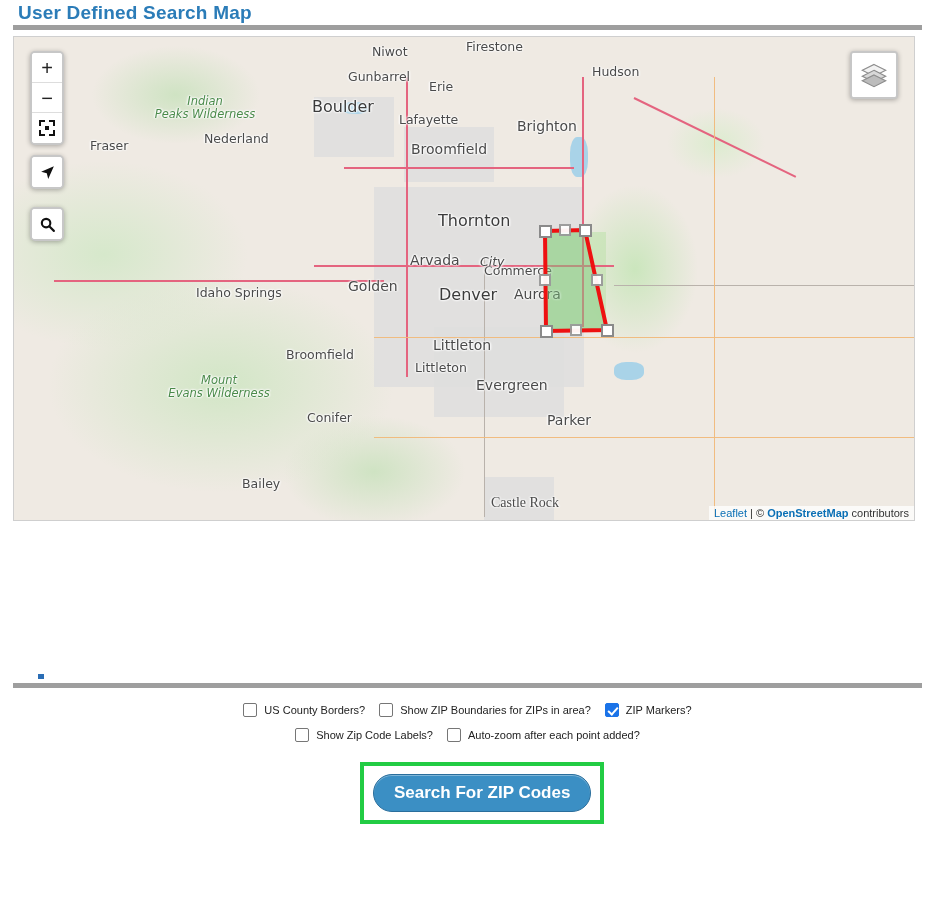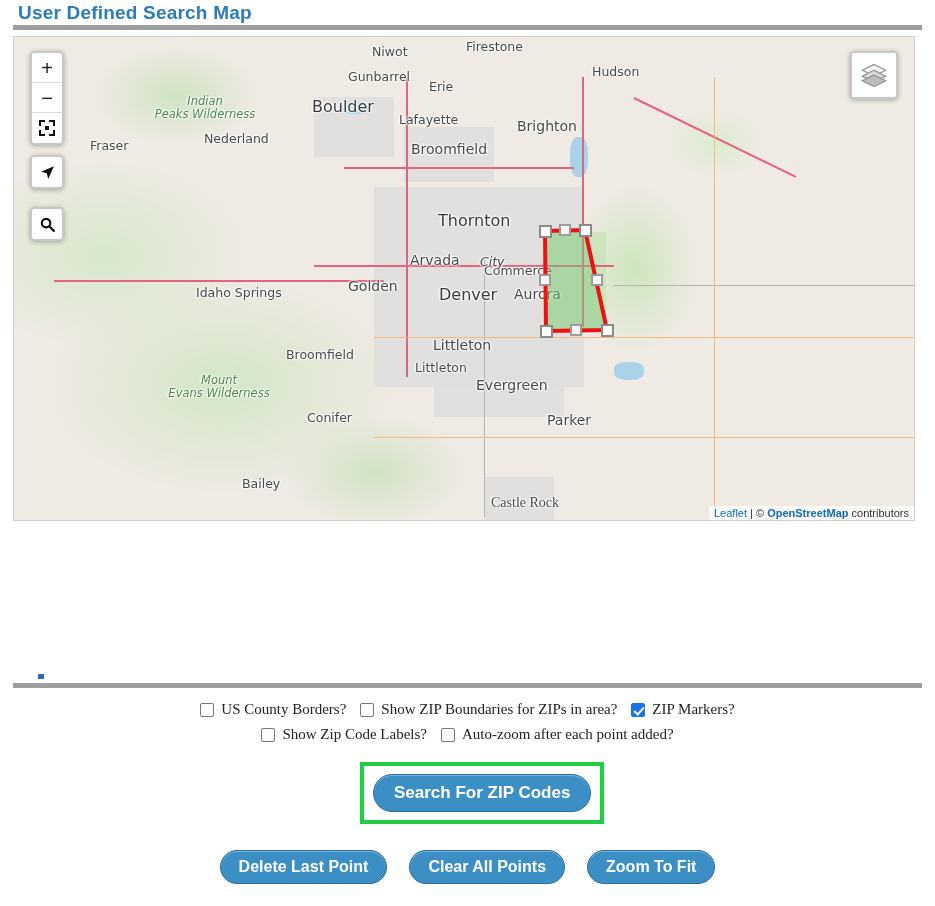--- a/index.html
+++ b/index.html
@@ -119,22 +119,22 @@
     width:14px; height:14px; border:1.5px solid #767676; border-radius:2px;
     background:#fff; margin-right:7px; flex:none;
   }
   .cb.checked {
     background:#1a73e8; border-color:#1a73e8; position:relative;
   }
   .cb.checked::after {
     content:""; position:absolute; left:4px; top:1px; width:4px; height:8px;
     border:solid #fff; border-width:0 2px 2px 0; transform:rotate(42deg);
   }
-  .cb-label { font-size:15px; color:#222; white-space:nowrap;
-              font-family:Liberation Serif, serif; }
+  .cb-label { font-size:11px; color:#222; white-space:nowrap;
+              font-family:Liberation Sans, sans-serif; }
 
   
   .btn {
     display:inline-flex; align-items:center; justify-content:center;
     background:linear-gradient(#4aa0d0 0%, #2f86bd 48%, #2878ae 52%, #2f86bd 100%);
     background:#3b8fc4;
     border:1px solid #2a6e9c; border-radius:18px;
     color:#fff; font-weight:bold; font-size:15.5px;
     padding:0 17px; height:33px; cursor:pointer;
     box-shadow: inset 0 1px 0 rgba(255,255,255,.35);
@@ -304,19 +304,14 @@
           <span class="cb"></span>
           <span class="cb-label">Auto-zoom after each point added?</span>
         </label>
       </div>
     </div>
 
   <div class="search-focus">
     <div class="btn">Search For ZIP Codes</div>
   </div>
 
-  <div class="btn-row" id="btn-row">
-      <div class="btn">Delete Last Point</div>
-      <div class="btn">Clear All Points</div>
-      <div class="btn">Zoom To Fit</div>
-    </div>
 
 </div>
 
 </body></html>

